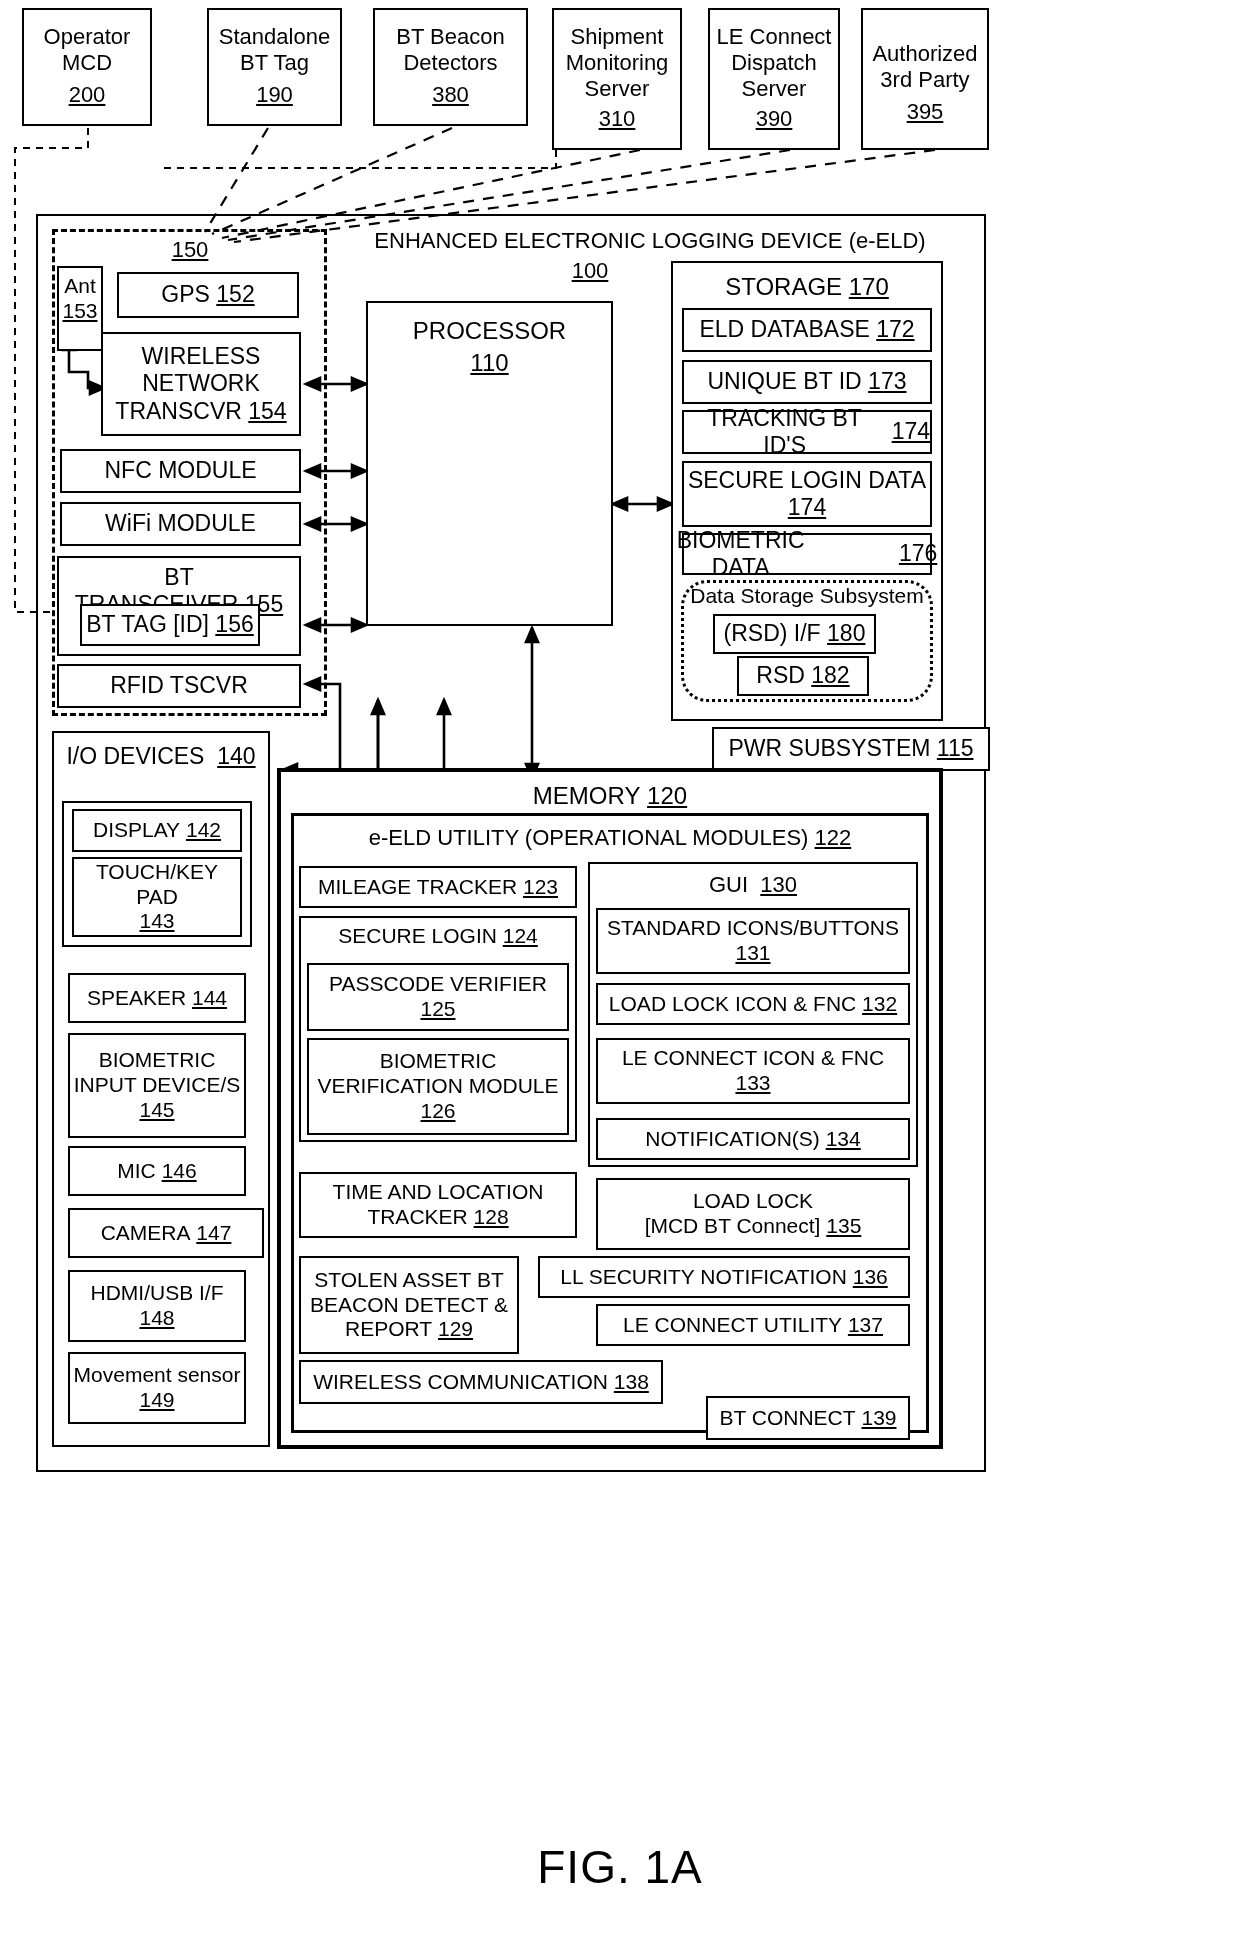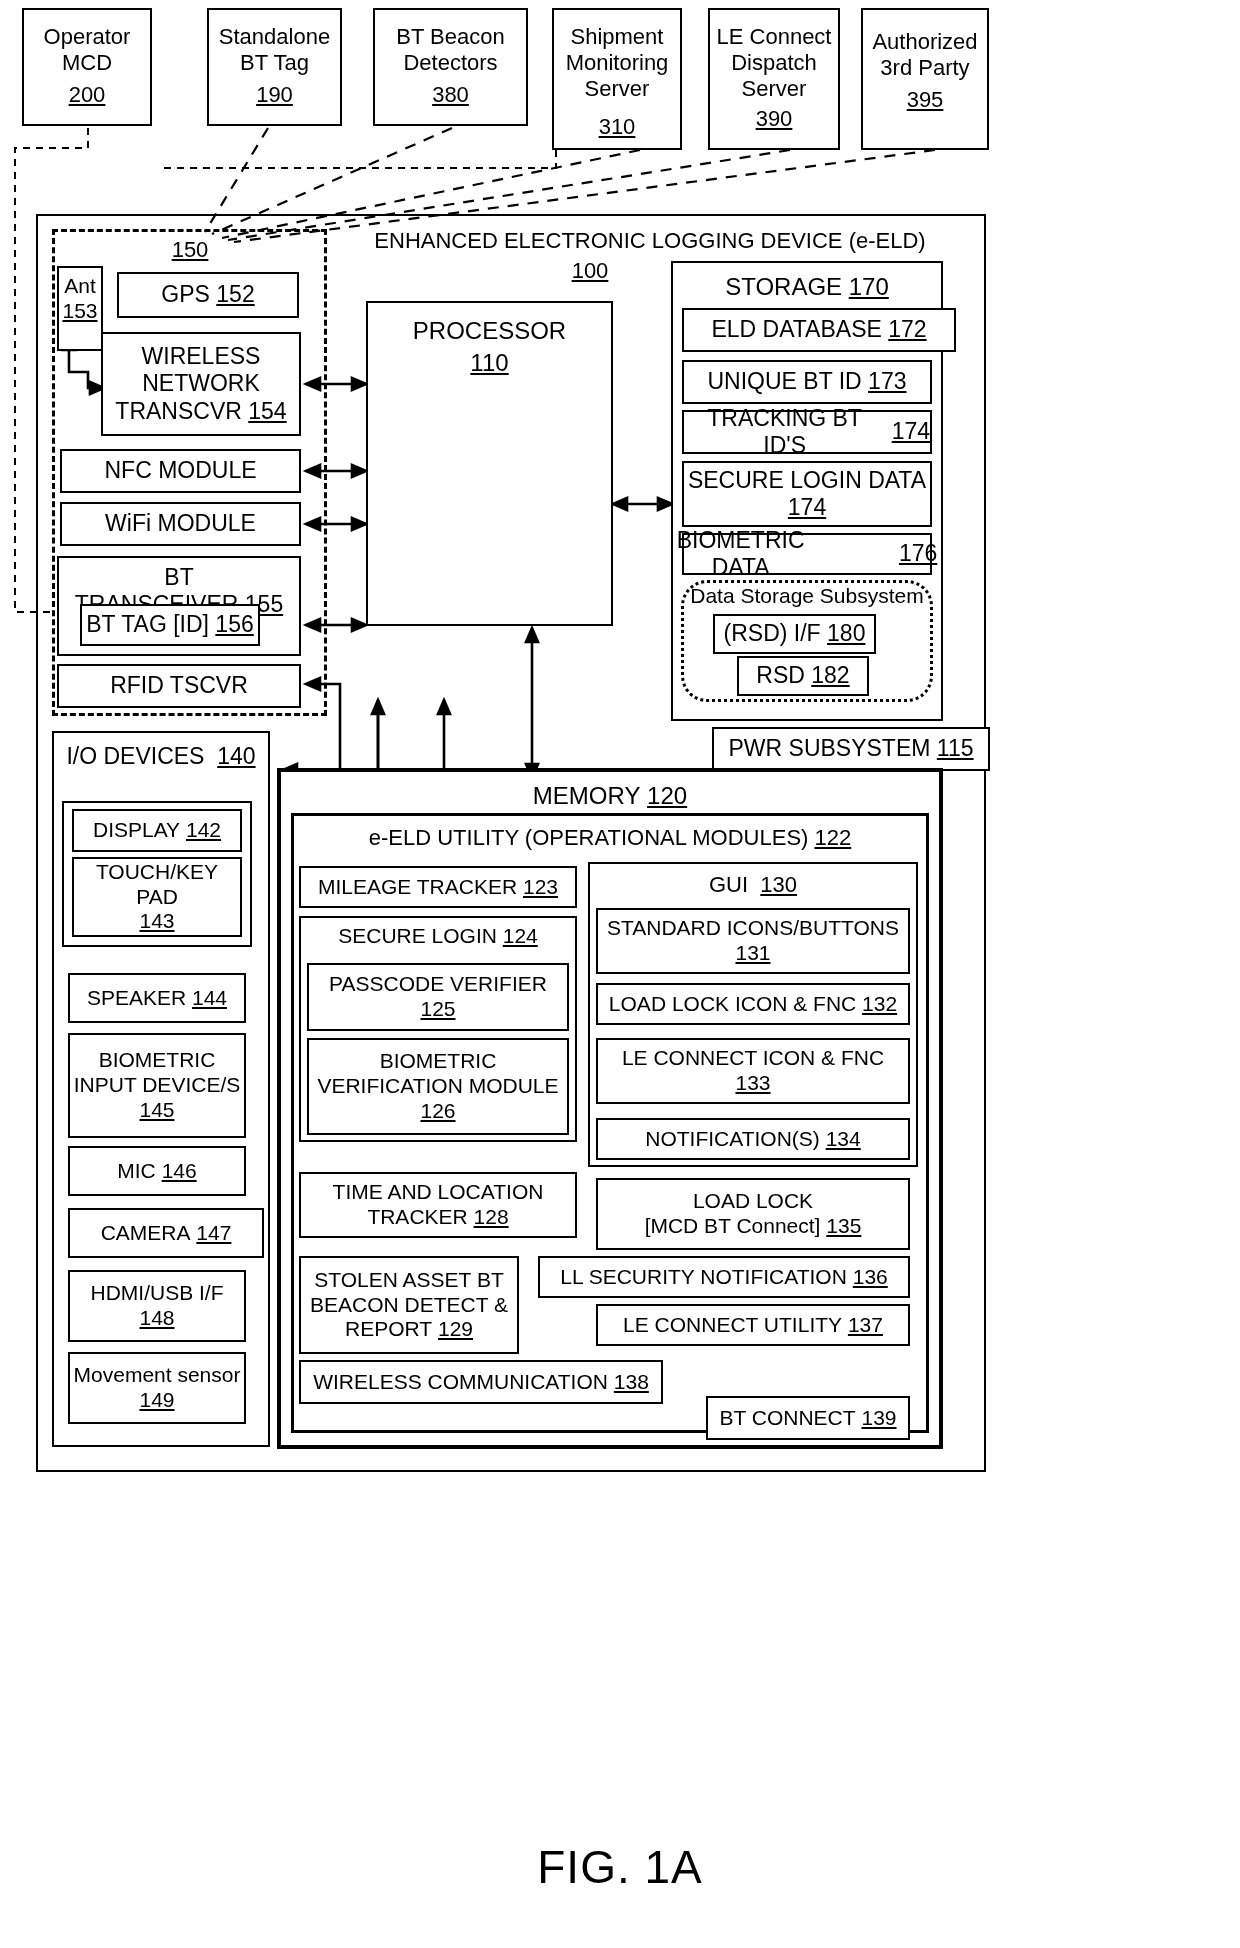--- a/index.html
+++ b/index.html
@@ -74,31 +74,31 @@
 <div class="abs bx bx-col ttl" style="left:373px; top:8px; width:155px; height:118px; padding-top:14px;">
   <div>BT Beacon</div>
   <div>Detectors</div>
   <div class="u num" style="margin-top:6px;">380</div>
 </div>
 
 <div class="abs bx bx-col ttl" style="left:552px; top:8px; width:130px; height:142px; padding-top:14px;">
   <div>Shipment</div>
   <div>Monitoring</div>
   <div>Server</div>
-  <div class="u num" style="margin-top:12px;">310</div>
+  <div class="u num" style="margin-top:4px;">310</div>
 </div>
 
 <div class="abs bx bx-col ttl" style="left:708px; top:8px; width:132px; height:142px; padding-top:14px;">
   <div>LE Connect</div>
   <div>Dispatch</div>
   <div>Server</div>
   <div class="u num" style="margin-top:4px;">390</div>
 </div>
 
-<div class="abs bx bx-col ttl" style="left:861px; top:8px; width:128px; height:142px; padding-top:19px;">
+<div class="abs bx bx-col ttl" style="left:861px; top:8px; width:128px; height:142px; padding-top:31px;">
   <div>Authorized</div>
   <div>3rd Party</div>
   <div class="u num" style="margin-top:6px;">395</div>
 </div>
 
 <svg class="overlay" viewBox="0 0 1240 1948">
 
   <g stroke="#000" stroke-width="2.2" fill="none" stroke-dasharray="11 9">
     <line x1="268" y1="128" x2="205" y2="232"></line>
     <line x1="452" y1="128" x2="212" y2="234"></line>
@@ -206,21 +206,21 @@
 
 <div class="abs bx bx-col" style="left:366px; top:301px; width:247px; height:325px; padding-top:14px; font-size:24px;">
   <div>PROCESSOR</div>
   <div class="u num" style="margin-top:4px;">110</div>
 </div>
 
 <div class="abs bx bx-col" style="left:671px; top:261px; width:272px; height:460px; padding-top:10px; font-size:24px;">
   <div><span>STORAGE</span><span>&nbsp;</span><span class="u num">170</span></div>
 </div>
 
-<div class="abs bx lbl" style="left:682px; top:308px; width:274px; height:44px;">
+<div class="abs bx lbl" style="left:682px; top:308px; width:250px; height:44px;">
   <span>ELD DATABASE</span>
   <span>&nbsp;</span>
     <span class="u num">172</span>
 </div>
 <div class="abs bx lbl" style="left:682px; top:360px; width:250px; height:44px;">
   <span>UNIQUE BT ID</span>
   <span>&nbsp;</span>
     <span class="u num">173</span>
 </div>
 <div class="abs bx lbl" style="left:682px; top:410px; width:250px; height:44px;">

